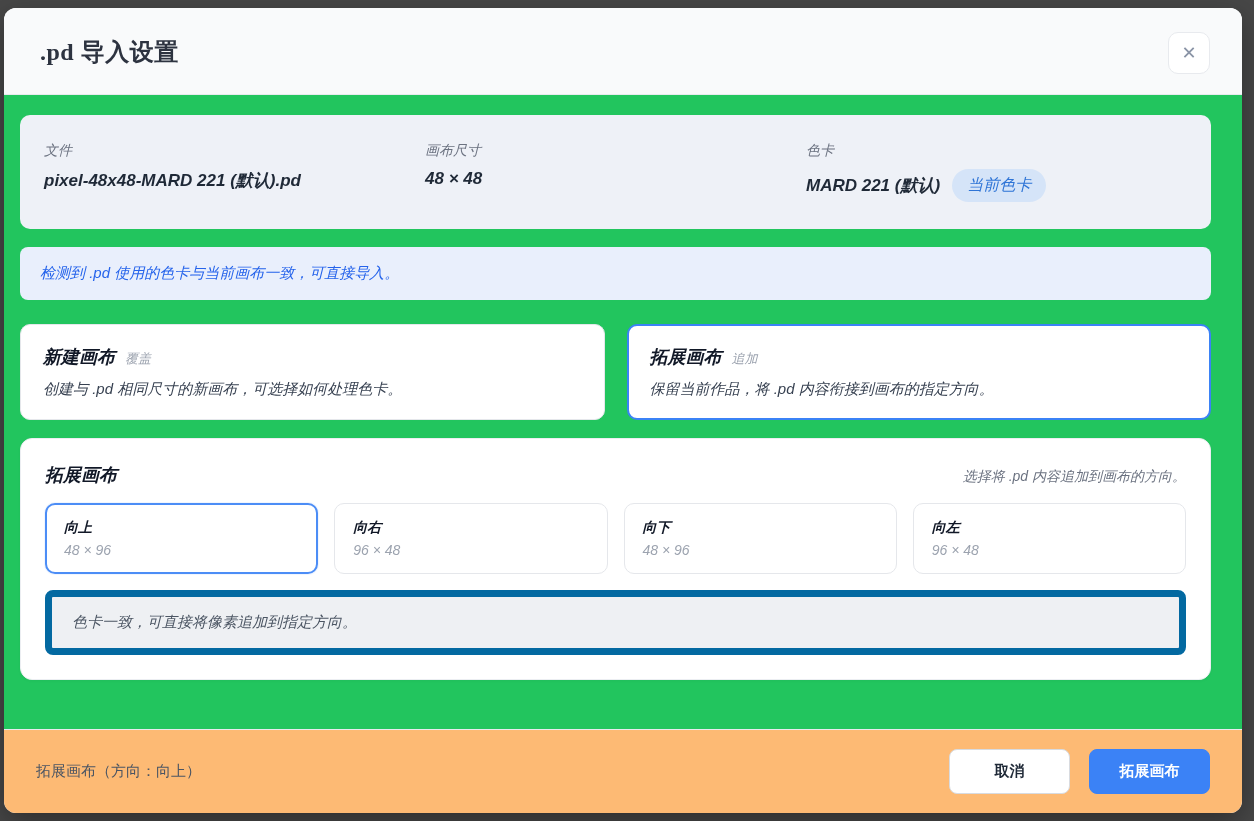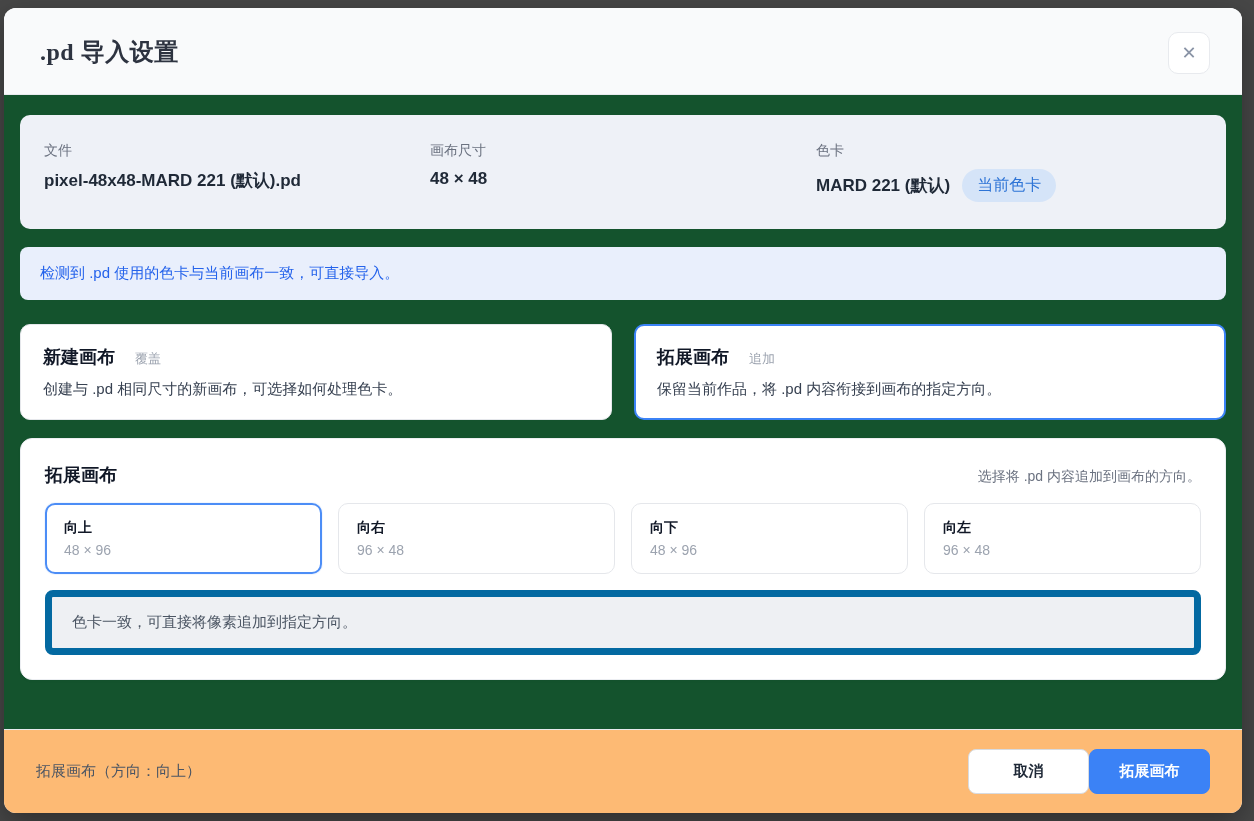--- a/index.html
+++ b/index.html
@@ -45,23 +45,24 @@
     display: flex;
     align-items: center;
     justify-content: center;
     font-size: 18px;
     color: #8a94a6;
     cursor: pointer;
   }
   
   .dlg-body {
     flex: 1 1 auto;
-    background: #14532d;
-    padding: 20px 16px 0 16px;
+    background: #22c55e;
+    padding: 20px 31px 0 16px;
     overflow: hidden;
+    font-style: italic;
   }
   .info-panel {
     background: #eef1f7;
     border-radius: 10px;
     padding: 27px 24px;
     display: grid;
     grid-template-columns: 1fr 1fr 1fr;
   }
   .info-label {
     font-size: 14px;
@@ -103,21 +104,21 @@
     background: #ffffff;
     border: 1px solid #e5e7eb;
     border-radius: 10px;
     padding: 20px 22px;
     cursor: pointer;
   }
   .mode-card.selected {
     border: 2px solid #3b82f6;
     padding: 19px 21px;
   }
-  .mode-title-row { display: flex; align-items: baseline; gap: 20px; }
+  .mode-title-row { display: flex; align-items: baseline; gap: 10px; }
   .mode-title { font-size: 18px; font-weight: bold; color: #111827; }
   .mode-tag { font-size: 13px; color: #9ca3af; }
   .mode-desc { margin-top: 11px; font-size: 15px; color: #374151; }
   
   .section {
     margin-top: 18px;
     background: #ffffff;
     border: 1px solid #eceef2;
     border-radius: 12px;
     padding: 24px;
@@ -163,21 +164,21 @@
   .dlg-footer {
     flex: 0 0 auto;
     background: #fdba74;
     border-top: 1px solid #e8eaee;
     padding: 19px 32px;
     display: flex;
     align-items: center;
     justify-content: space-between;
   }
   .footer-summary { font-size: 15px; color: #4b5563; }
-  .footer-actions { display: flex; align-items: center; gap: 0; }
+  .footer-actions { display: flex; align-items: center; gap: 19px; }
   .btn {
     height: 45px;
     border-radius: 8px;
     font-size: 15px;
     font-weight: bold;
     display: flex;
     align-items: center;
     justify-content: center;
     cursor: pointer;
     font-family: inherit;

